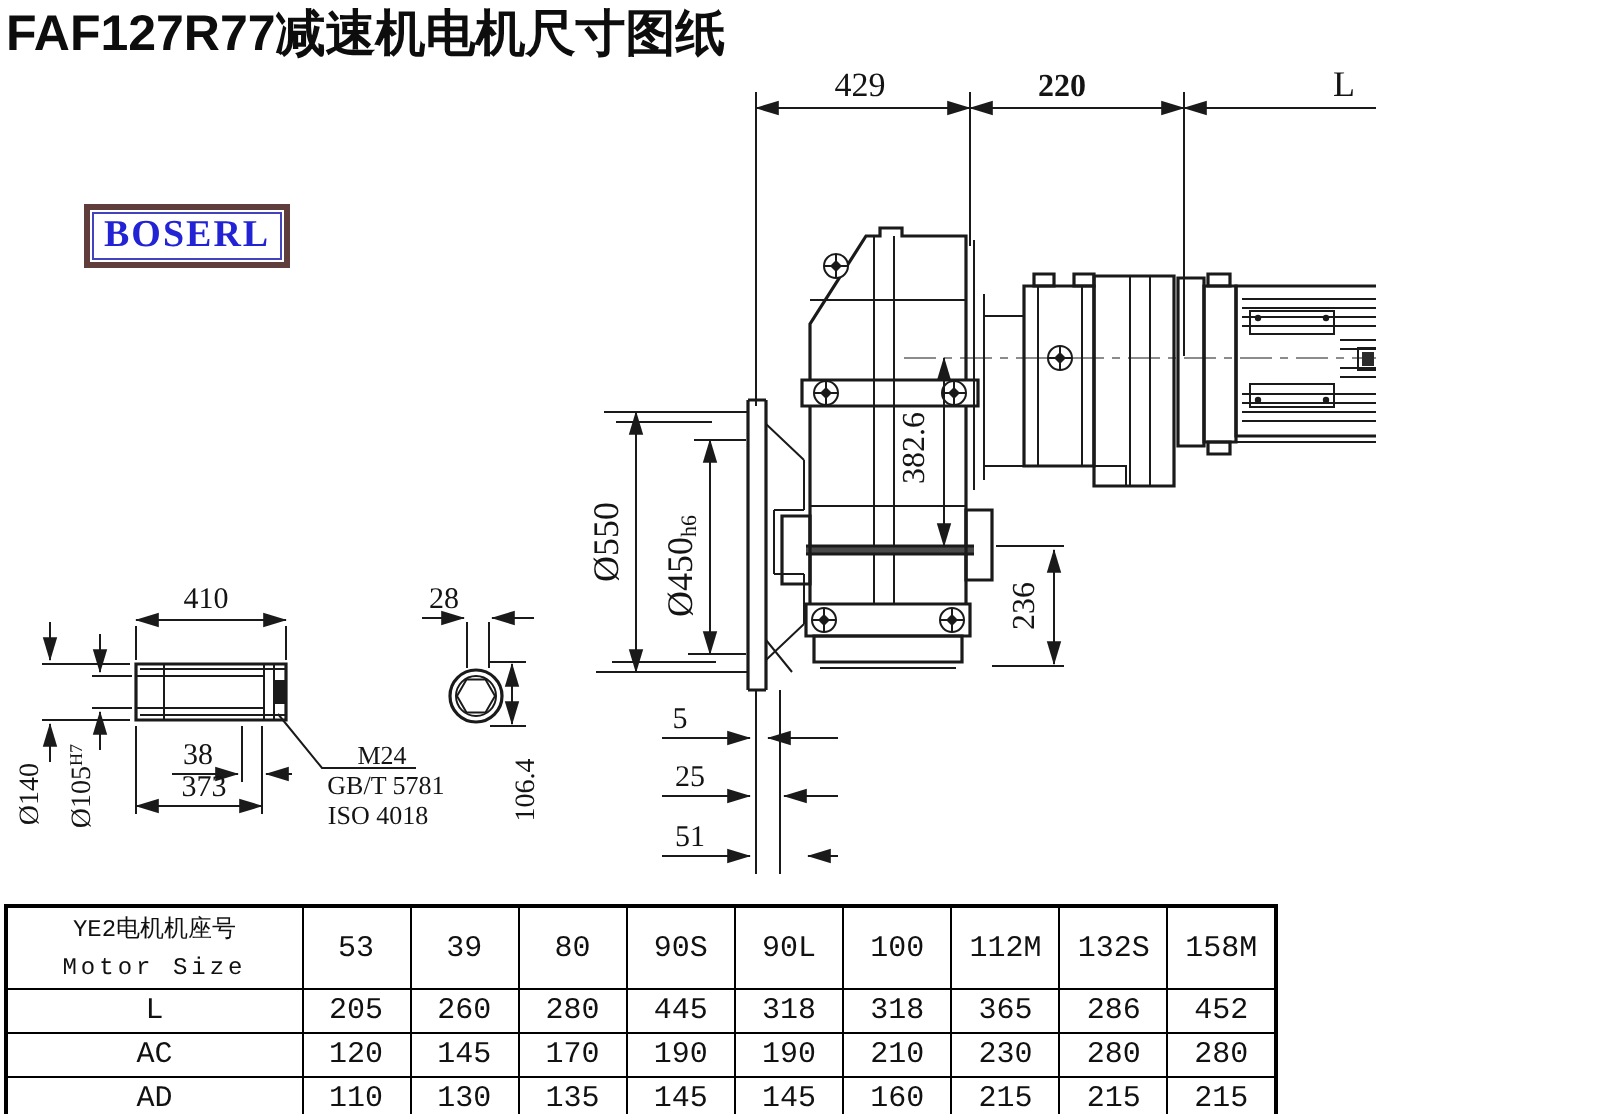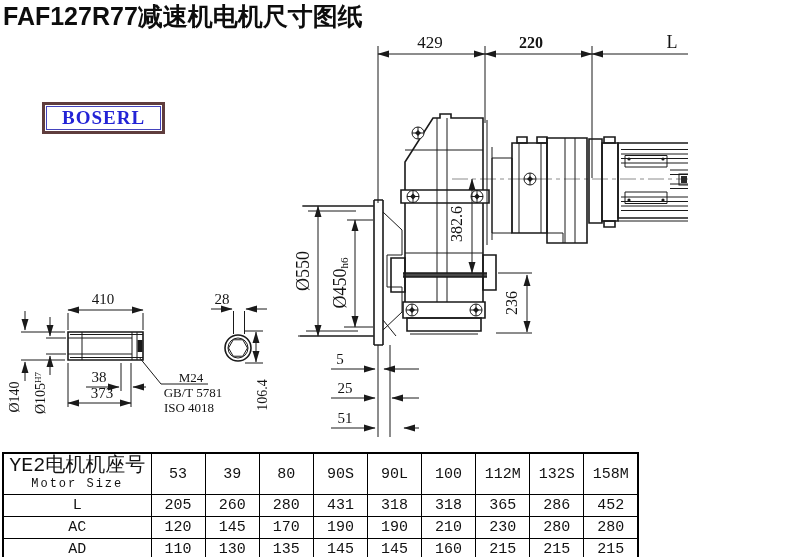--- a/index.html
+++ b/index.html
@@ -2,35 +2,35 @@
 <html><head>
 <meta charset="utf-8">
 <style>
   html,body{margin:0;padding:0;background:#fff;}
   .page{position:relative;width:688px;height:557px;background:#fff;overflow:hidden;
         font-family:"Liberation Sans",sans-serif;}
   .title{position:absolute;left:3px;top:0px;font-size:25px;font-weight:bold;color:#0d0d0d;
          white-space:nowrap;font-family:"Liberation Sans","DejaVu Sans",sans-serif;}
   .logo{position:absolute;left:42px;top:102px;border:3px solid #5f3d3d;background:#fff;padding:1px;}
   .logo-text{display:block;border:1px solid #4343bd;color:#2323d6;
-             font:bold 19px "Liberation Serif",serif;padding:0 15px;letter-spacing:1px;}
+             font:bold 19px "Liberation Serif",serif;padding:0 5px;letter-spacing:1px;}
   svg.draw{position:absolute;left:0;top:0;}
   svg.draw text{fill:#141414;font-family:"Liberation Serif",serif;}
   .part{stroke:#1a1a1a;stroke-width:1.6;fill:none;stroke-linejoin:miter;}
   .det{stroke:#1a1a1a;stroke-width:1;fill:none;}
   .dim,.ext{stroke:#1a1a1a;stroke-width:1;fill:none;}
   .cl{stroke:#8c8c8c;stroke-width:1;fill:none;stroke-dasharray:16 4 4 4;}
   .boldlab{font-family:"Liberation Sans",sans-serif;font-weight:bold;}
   table.spec{position:absolute;left:2px;top:452px;width:637px;border-collapse:collapse;
              table-layout:fixed;border:2px solid #000;color:#111;
              font-family:"Liberation Mono","DejaVu Sans",monospace;}
   table.spec td{border:1.5px solid #000;text-align:center;vertical-align:middle;
                 font-size:15px;padding:0;height:21px;}
   table.spec col.c0{width:148px;}
-  .hdr-cn{font-size:20px;line-height:19px;}
+  .hdr-cn{font-size:12px;line-height:19px;}
   .hdr-en{font-size:12px;line-height:18px;letter-spacing:2px;}
   tr.hrow td{height:40px;}
 </style>
 </head>
 <body>
 
 <div class="page">
 
   <div class="title">FAF127R77减速机电机尺寸图纸</div>
 
@@ -246,21 +246,21 @@
       <td>100</td>
       <td>112M</td>
       <td>132S</td>
       <td>158M</td>
     </tr>
     <tr>
       <td>L</td>
       <td>205</td>
       <td>260</td>
       <td>280</td>
-      <td>431</td>
+      <td>445</td>
       <td>318</td>
       <td>318</td>
       <td>365</td>
       <td>286</td>
       <td>452</td>
     </tr>
     <tr>
       <td>AC</td>
       <td>120</td>
       <td>145</td>

